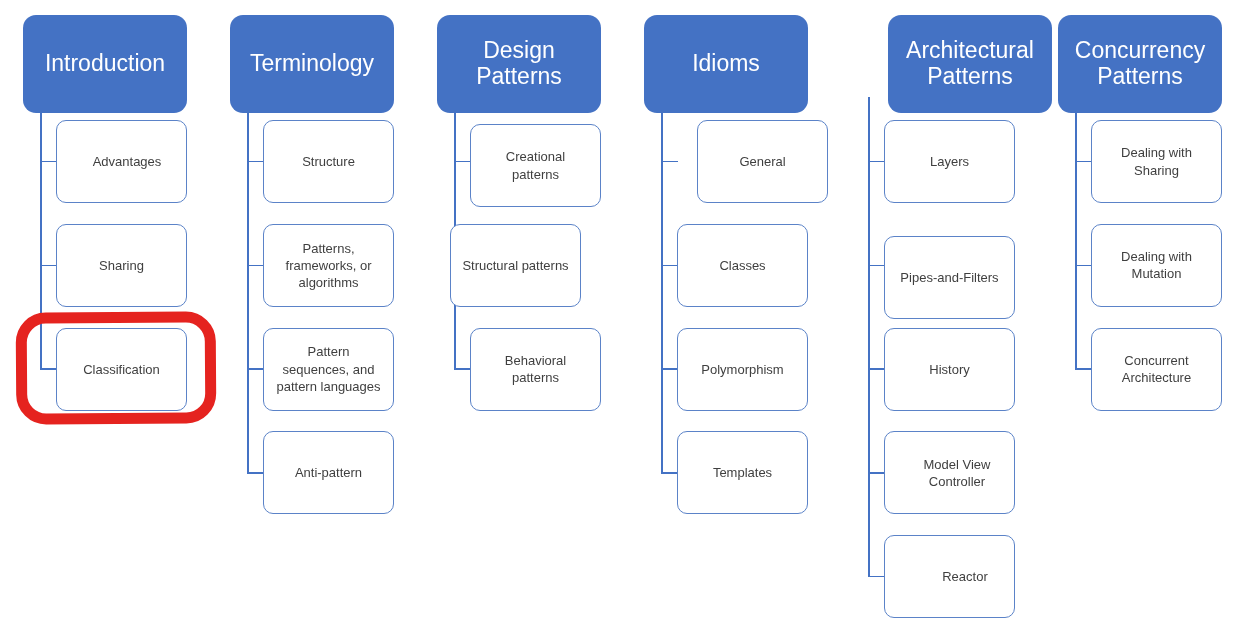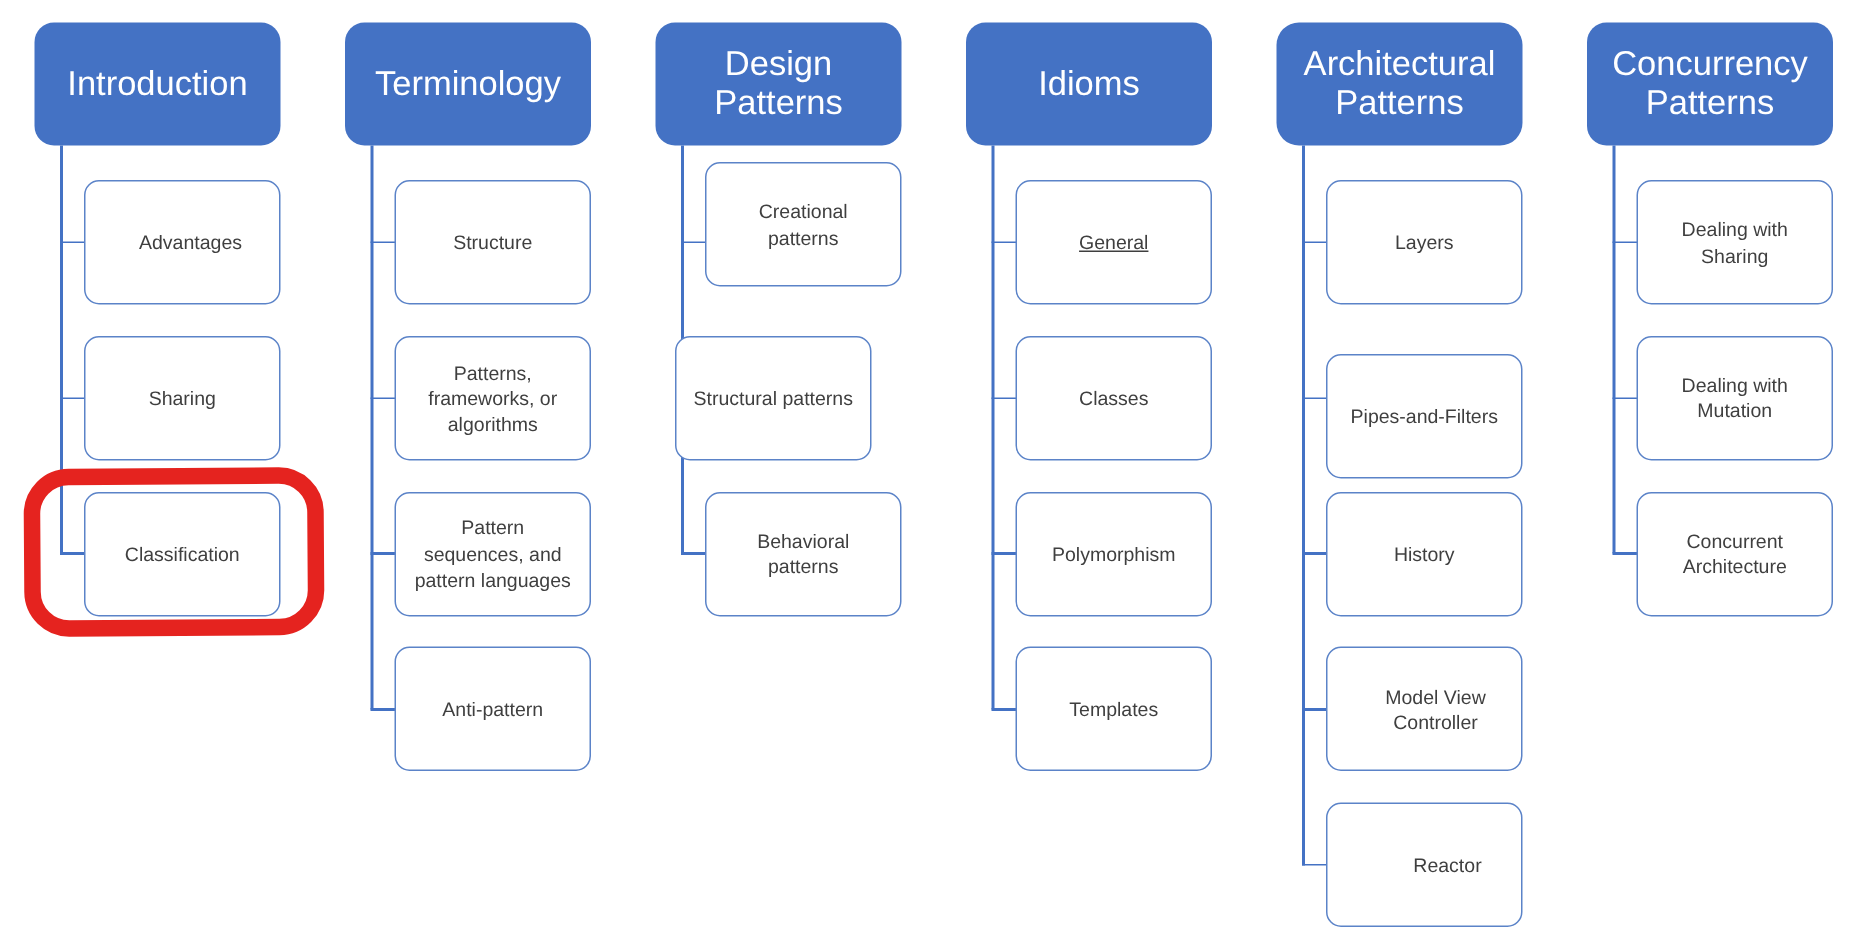--- a/index.html
+++ b/index.html
@@ -11,21 +11,21 @@
   #diagram {
     position: relative;
     width: 1233px;
     height: 626px;
     background: var(--background, #ffffff);
     overflow: hidden;
   }
   .hdr {
     position: absolute;
     width: 164px;
-    height: 82px;
+    height: 98px;
     background: var(--header-fill);
     color: var(--header-text);
     border-radius: 13px;
     display: flex;
     align-items: center;
     justify-content: center;
     text-align: center;
     font-size: 23px;
     line-height: 1.12;
     white-space: pre-line;
@@ -98,38 +98,38 @@
     <div class="hline" style="left: 247px; top: 368.3px; width: 16.5px;"></div>
     <div class="node" style="left: 263px; top: 327.6px;">Pattern
 sequences, and
 pattern languages</div>
     <div class="hline" style="left: 247px; top: 472.1px; width: 16.5px;"></div>
     <div class="node" style="left: 263px; top: 431.4px;">Anti-pattern</div>
     <div class="hdr" style="left: 437px; top: 15px;">Design
 Patterns</div>
     <div class="vline" style="left: 454px; top: 97px; height: 272.1px;"></div>
     <div class="hline" style="left: 454px; top: 160.7px; width: 16.5px;"></div>
-    <div class="node" style="left: 470px; top: 108px;">Creational
+    <div class="node" style="left: 470px; top: 124px;">Creational
 patterns</div>
     <div class="hline" style="left: 454px; top: 264.5px; width: 16.5px;"></div>
     <div class="node" style="left: 450px; top: 223.8px;">Structural patterns</div>
     <div class="hline" style="left: 454px; top: 368.3px; width: 16.5px;"></div>
     <div class="node" style="left: 470px; top: 327.6px;">Behavioral
 patterns</div>
     <div class="hdr" style="left: 644px; top: 15px;">Idioms</div>
     <div class="vline" style="left: 661px; top: 97px; height: 375.9px;"></div>
     <div class="hline" style="left: 661px; top: 160.7px; width: 16.5px;"></div>
-    <div class="node" style="left: 677px; top: 120px; text-decoration: underline;">General</div>
+    <div class="node" style="left: 697px; top: 120px;">General</div>
     <div class="hline" style="left: 661px; top: 264.5px; width: 16.5px;"></div>
     <div class="node" style="left: 677px; top: 223.8px;">Classes</div>
     <div class="hline" style="left: 661px; top: 368.3px; width: 16.5px;"></div>
     <div class="node" style="left: 677px; top: 327.6px;">Polymorphism</div>
     <div class="hline" style="left: 661px; top: 472.1px; width: 16.5px;"></div>
     <div class="node" style="left: 677px; top: 431.4px;">Templates</div>
-    <div class="hdr" style="left: 851px; top: 15px; border-radius: 15px;">Architectural
+    <div class="hdr" style="left: 888px; top: 15px;">Architectural
 Patterns</div>
     <div class="vline" style="left: 868px; top: 97px; height: 479.7px;"></div>
     <div class="hline" style="left: 868px; top: 160.7px; width: 16.5px;"></div>
     <div class="node" style="left: 884px; top: 120px;">Layers</div>
     <div class="hline" style="left: 868px; top: 264.5px; width: 16.5px;"></div>
     <div class="node" style="left: 884px; top: 223.8px; margin-top: 12px;">Pipes-and-Filters</div>
     <div class="hline" style="left: 868px; top: 368.3px; width: 16.5px;"></div>
     <div class="node" style="left: 884px; top: 327.6px;">History</div>
     <div class="hline" style="left: 868px; top: 472.1px; width: 16.5px;"></div>
     <div class="node" style="left: 884px; top: 431.4px; padding-left: 20px;">Model View

